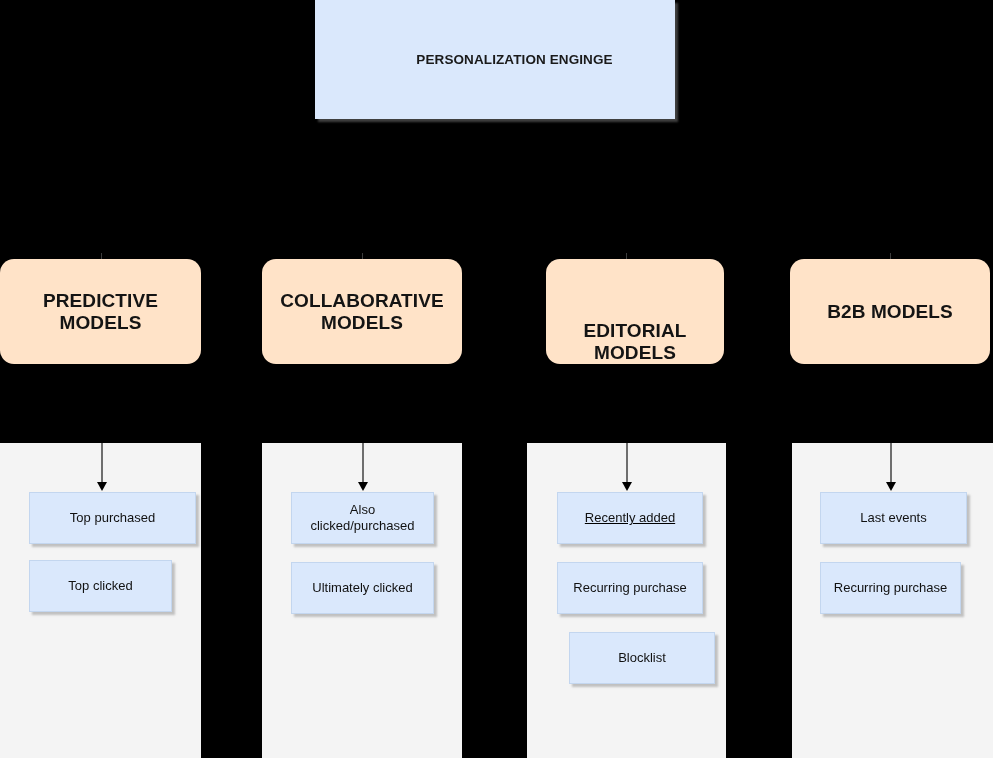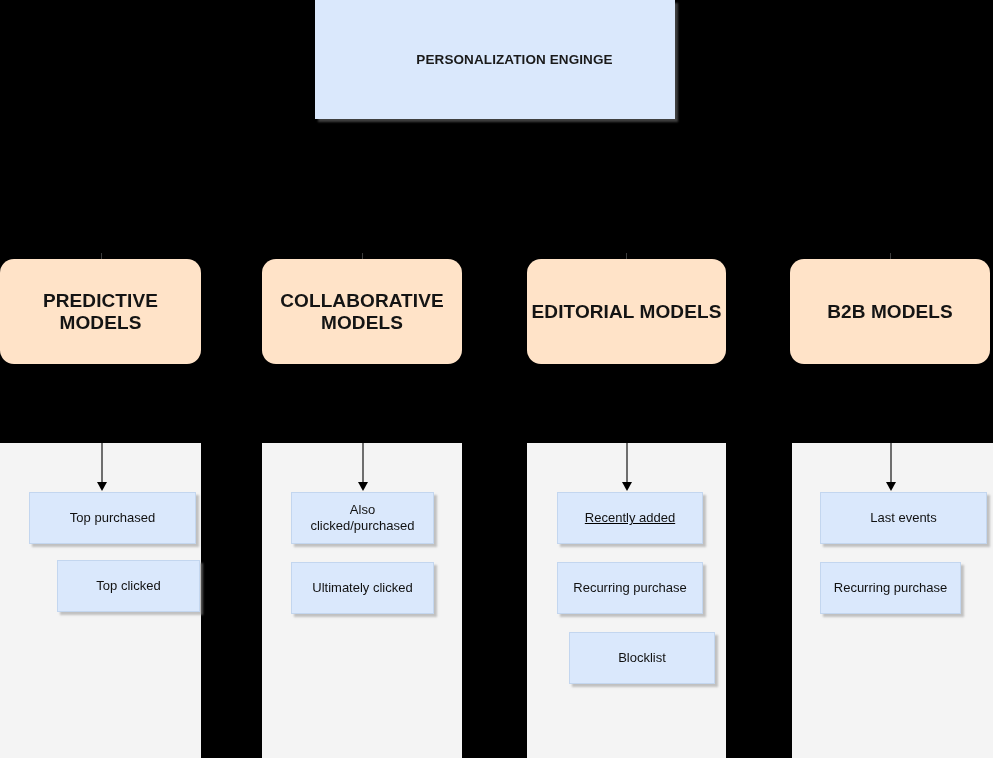--- a/index.html
+++ b/index.html
@@ -145,21 +145,21 @@
   <div id="models">
       <div class="connector-stub" style="left: 101px;"></div>
       <div class="model-box" style="left: 0px; width: 201px;">
         <span class="model-label">PREDICTIVE MODELS</span>
       </div>
       <div class="connector-stub" style="left: 362px;"></div>
       <div class="model-box" style="left: 262px; width: 200px;">
         <span class="model-label">COLLABORATIVE MODELS</span>
       </div>
       <div class="connector-stub" style="left: 626px;"></div>
-      <div class="model-box" style="left: 527px; width: 199px;">
+      <div class="model-box" style="left: 546px; width: 178px; align-items: flex-end;">
         <span class="model-label">EDITORIAL MODELS</span>
       </div>
       <div class="connector-stub" style="left: 890px;"></div>
       <div class="model-box" style="left: 790px; width: 200px;">
         <span class="model-label">B2B MODELS</span>
       </div>
     </div>
 
   <div id="arrows">
       <div class="arrow" style="left: 95px; top: 443px; height: 48px;">
@@ -177,39 +177,39 @@
       <div class="arrow" style="left: 884px; top: 443px; height: 48px;">
         <div class="shaft" style="height: 39px;"></div>
         <div class="head" style="top: 39px;"></div>
       </div>
     </div>
 
   <div id="leaves">
       <div class="leaf-box" style="left: 29px; top: 492px; width: 167px; height: 52px;">
         <span class="leaf-label">Top purchased</span>
       </div>
-      <div class="leaf-box" style="left: 29px; top: 560px; width: 143px; height: 52px; margin-left: 28px;">
+      <div class="leaf-box" style="left: 29px; top: 560px; width: 143px; height: 52px;">
         <span class="leaf-label">Top clicked</span>
       </div>
       <div class="leaf-box" style="left: 291px; top: 492px; width: 143px; height: 52px;">
         <span class="leaf-label">Also clicked/purchased</span>
       </div>
       <div class="leaf-box" style="left: 291px; top: 562px; width: 143px; height: 52px;">
         <span class="leaf-label">Ultimately clicked</span>
       </div>
       <div class="leaf-box" style="left: 557px; top: 492px; width: 146px; height: 52px; text-decoration: underline;">
         <span class="leaf-label">Recently added</span>
       </div>
       <div class="leaf-box" style="left: 557px; top: 562px; width: 146px; height: 52px;">
         <span class="leaf-label">Recurring purchase</span>
       </div>
       <div class="leaf-box" style="left: 557px; top: 632px; width: 146px; height: 52px; margin-left: 12px;">
         <span class="leaf-label">Blocklist</span>
       </div>
-      <div class="leaf-box" style="left: 820px; top: 492px; width: 167px; height: 52px;">
+      <div class="leaf-box" style="left: 820px; top: 492px; width: 147px; height: 52px;">
         <span class="leaf-label">Last events</span>
       </div>
       <div class="leaf-box" style="left: 820px; top: 562px; width: 141px; height: 52px;">
         <span class="leaf-label">Recurring purchase</span>
       </div>
     </div>
 
 </div>
 
 </body></html>

